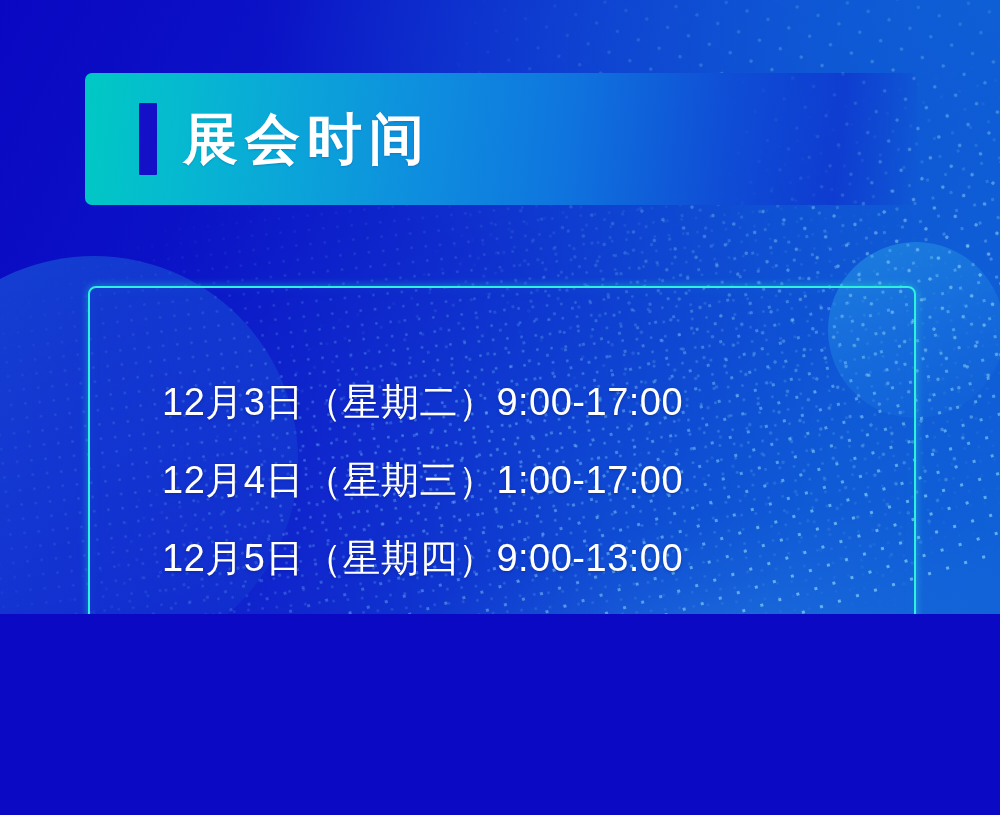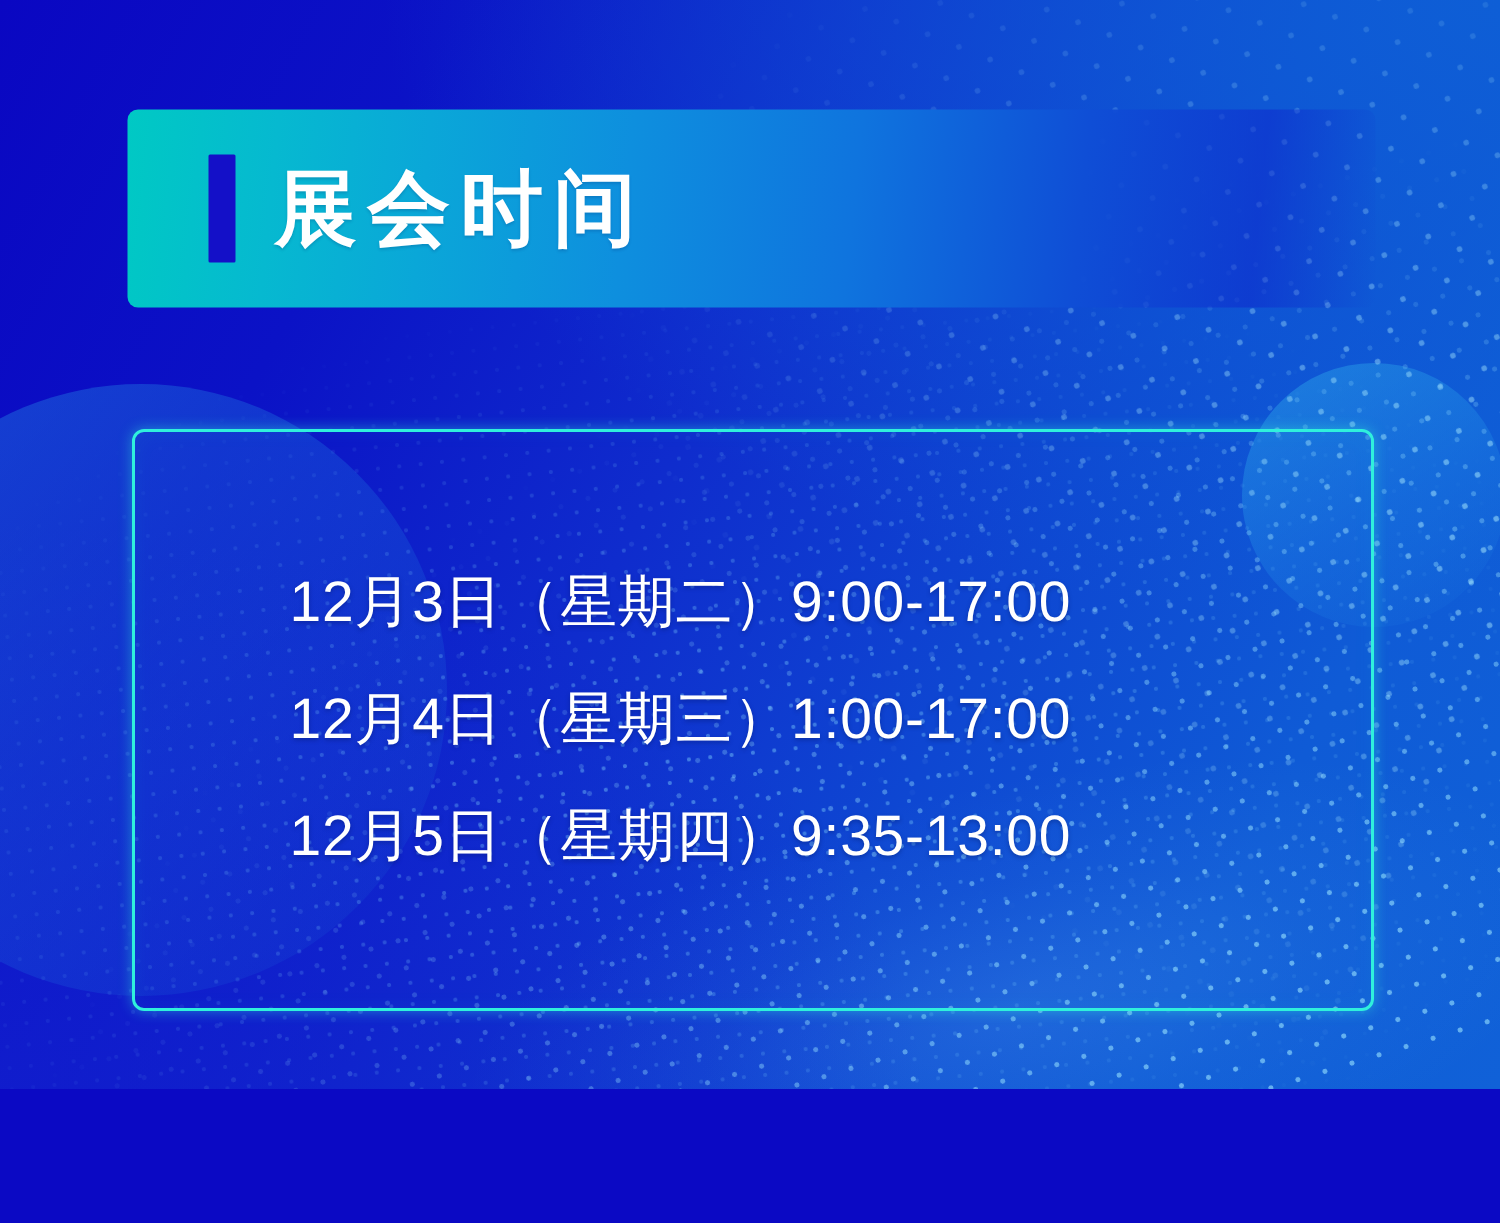--- a/index.html
+++ b/index.html
@@ -6,21 +6,21 @@
 
   html, body {
     width:1000px; height:815px;
     overflow:hidden;
     background:#0b09c4;
     font-family:"Liberation Sans","DejaVu Sans",sans-serif;
   }
 
   #stage {
     position:relative;
-    width:1000px; height:726px;
+    width:1000px; height:614px;
     overflow:hidden;
     background:
       radial-gradient(120% 95% at 100% 0%,   rgba(14,95,214,0.95) 0%, rgba(14,95,214,0.0) 62%),
       radial-gradient(95% 80% at 0% 100%,    rgba(17,29,205,0.85) 0%, rgba(17,29,205,0.0) 65%),
       linear-gradient(118deg, #0a07c2 0%, #0b12c6 22%, #0f2ccd 44%, #0e47d2 64%, #0f5bd6 82%, #1061d8 100%);
   }
 
   
 
   .bg-circle-left {
@@ -124,21 +124,21 @@
   .panel {
     position:absolute;
     left:88px; top:286px;
     width:828px; height:388px;
     border:2px solid #2ff0dc;
     border-radius:8px;
     box-shadow:0 0 9px rgba(47,240,220,0.45), inset 0 0 14px rgba(47,240,220,0.05);
     display:flex;
     flex-direction:column;
     justify-content:center;
-    padding-left:103px;
+    padding-left:72px;
   }
 
   .date-line {
     color:#ffffff;
     font-size:38px;
     font-weight:500;
     line-height:78px;
     white-space:nowrap;
     letter-spacing:0.5px;
     text-shadow:0 1px 3px rgba(0,20,90,0.35);
@@ -158,16 +158,16 @@
   <div class="dots dots-b"></div>
 
   <div class="header-bar">
     <div class="accent-bar"></div>
     <div class="header-title">展会时间</div>
   </div>
 
   <div class="panel">
     <div class="date-line">12月3日（星期二）9:00-17:00</div>
     <div class="date-line">12月4日（星期三）1:00-17:00</div>
-    <div class="date-line">12月5日（星期四）9:35-13:00</div>
+    <div class="date-line">12月5日（星期四）9:00-13:00</div>
   </div>
 
 </div>
 
 </body></html>

